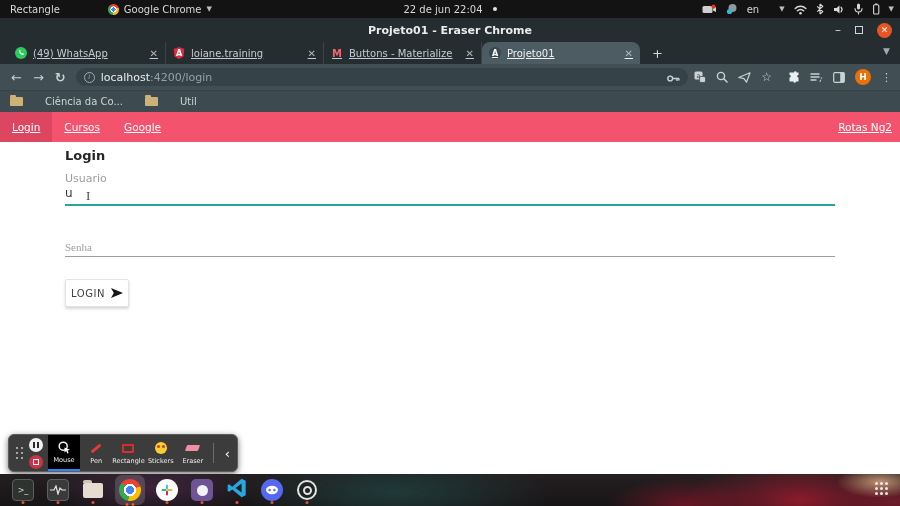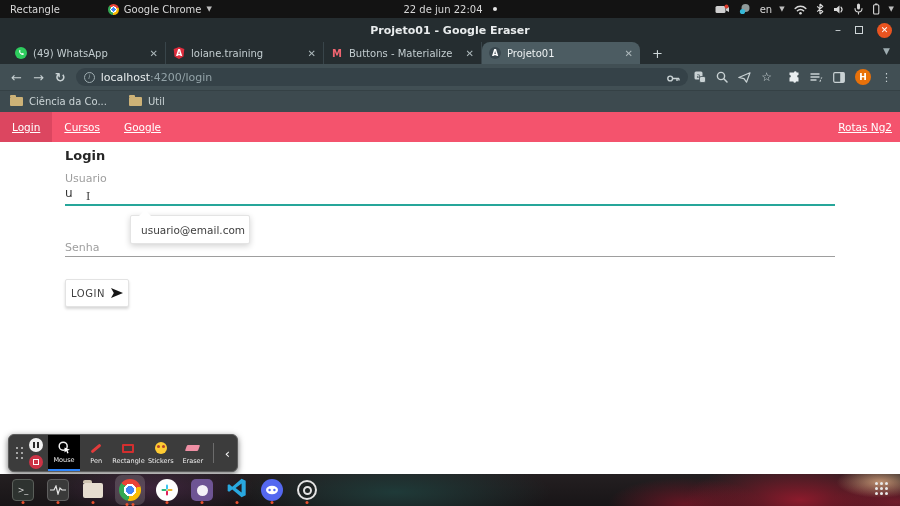--- a/index.html
+++ b/index.html
@@ -10,42 +10,42 @@
   .topbar { position:absolute; left:0; top:0; width:900px; height:18px; background:#131313;
             color:#d8d8d8; font-size:10px; display:flex; align-items:center; }
   .topbar .activities { margin-left:10px; }
   .topbar .appmenu { display:flex; align-items:center; gap:5px; margin-left:48px; }
   .caret { font-size:7px; color:#bdbdbd; }
   .clockwrap { position:absolute; left:0; right:0; top:0; height:18px; display:flex;
                align-items:center; justify-content:center; gap:10px; pointer-events:none; }
   .notif-dot { width:4px; height:4px; border-radius:50%; background:#e6e6e6; }
   .tray { position:absolute; right:6px; top:0; height:18px; display:flex; align-items:center; gap:9px; }
   .tray svg { display:block; }
-  .kbd { font-size:10px; display:flex; align-items:center; gap:7px; }
+  .kbd { font-size:10px; display:flex; align-items:center; gap:20px; }
 
   .chrome-ball { border-radius:50%;
     background: radial-gradient(circle at 50% 50%, #4285f4 0 26%, #fff 27% 40%, rgba(0,0,0,0) 41%),
                 conic-gradient(from -50deg, #ea4335 0 120deg, #fbbc05 0 240deg, #34a853 0 360deg); }
   .ball-10 { width:11px; height:11px; }
   .ball-22 { width:22px; height:22px; }
 
   
   .titlebar { position:absolute; left:0; top:18px; width:900px; height:24px; background:#252d30; }
   .titlebar .wtitle { position:absolute; left:0; right:0; top:0; height:24px; display:flex;
                       align-items:center; justify-content:center; color:#e9eced; font-size:11px; font-weight:bold; }
   .wcontrols { position:absolute; right:6px; top:0; height:24px; display:flex; align-items:center; gap:13px; }
   .minimize { color:#cfd6d8; font-size:12px; line-height:6px; }
   .maximize { width:8px; height:8px; border:1px solid #cfd6d8; }
   .closebtn { width:15px; height:15px; border-radius:50%; background:#e95420; color:#fff; font-size:9px;
               display:flex; align-items:center; justify-content:center; }
 
   .tabbar { position:absolute; left:0; top:42px; width:900px; height:22px; background:#252d30;
             display:flex; align-items:flex-end; }
   .tab { width:158px; height:22px; display:flex; align-items:center; gap:6px; padding:0 7px;
-         color:#c3cdd0; font-size:10px; border-right:1px solid #39454a; }
+         color:#c3cdd0; font-size:10px; border-right:1px solid #39454a;text-decoration:underline; }
   .tab .tlabel { flex:1; white-space:nowrap; overflow:hidden; }
   .tab .tclose { color:#aeb9bc; font-size:10px; }
   .tab.active { background:#4c5c62; border-radius:8px 8px 0 0; color:#eef2f3; border-right:none; }
   .tab:first-child { margin-left:8px; }
   .favicon { width:12px; height:12px; flex:0 0 auto; display:flex; align-items:center; justify-content:center; }
   .fav-wa { width:12px; height:12px; border-radius:50%; background:#2ecc5e; display:flex; align-items:center; justify-content:center; }
   .fav-mat { color:#ef6470; font-weight:bold; font-size:10px; }
   .fav-ng-dark { width:12px; height:12px; border-radius:50%; background:#39474e; color:#fff; font-size:8px;
                  font-weight:bold; display:flex; align-items:center; justify-content:center; }
   .newtab { color:#cfd8da; font-size:13px; margin-left:12px; padding-bottom:3px; }
@@ -65,21 +65,21 @@
   .tb-icons { display:flex; align-items:center; gap:10px; margin-right:8px; }
   .tb-icons svg { display:block; }
   .star-ic { color:#c9d2d4; font-size:12px; }
   .avatar { width:16px; height:16px; border-radius:50%; background:#e8710a; color:#fff; font-size:9px;
             font-weight:bold; display:flex; align-items:center; justify-content:center; }
   .kebab { color:#c9d2d4; font-size:11px; letter-spacing:0; }
 
   .bookmarksbar { position:absolute; left:0; top:90px; width:900px; height:22px; background:#3d4a4f;
                   display:flex; align-items:center; gap:22px; padding-left:10px;
                   color:#ccd5d7; font-size:10px; border-top:1px solid rgba(0,0,0,.12); }
-  .bm { display:flex; align-items:center; gap:6px; }
+  .bm { display:flex; align-items:center; gap:22px; }
   .folder { width:13px; height:9px; background:#cdb277; border-radius:1px; position:relative; }
   .folder:before { content:""; position:absolute; left:0; top:-2px; width:6px; height:2px; background:#cdb277;
                    border-radius:1px 1px 0 0; }
 
   
   .page { position:absolute; left:0; top:112px; width:900px; height:324px; background:#fff; }
   .appnav { position:absolute; left:0; top:0; width:900px; height:30px; background:#f4536d;
             display:flex; align-items:center; color:#fff; }
   .appnav a { color:#fff; text-decoration:underline; font-size:10.5px; }
   .navitem { height:30px; line-height:30px; padding:0 12px; }
@@ -91,21 +91,21 @@
   .lbl-usuario { top:60px; }
   .input-usuario { position:absolute; left:65px; right:65px; top:74px; height:20px;
                    border-bottom:2px solid #26a69a; font-size:12px; color:#333; }
   .ibeam { position:absolute; left:86px; top:78px; width:7px; height:13px; color:#3a3a3a; font-size:11px; }
   .ibeam:before { content:"I"; font-family:"DejaVu Serif",serif; }
   .suggestion { position:absolute; left:130px; top:103px; width:120px; height:29px; background:#fff;
                 border:1px solid #e4e4e4; border-radius:2px; box-shadow:0 2px 6px rgba(0,0,0,.18);
                 display:flex; align-items:center; padding-left:10px; font-size:10.5px; color:#3d3d3d; }
   .suggestion:before { content:""; position:absolute; left:8px; top:-6px; border-left:6px solid transparent;
                 border-right:6px solid transparent; border-bottom:6px solid #fff; }
-  .lbl-senha { top:129px; }
+  .lbl-senha { top:129px;font-family:Liberation Serif, serif; }
   .input-senha { position:absolute; left:65px; right:65px; top:132px; height:13px;
                  border-bottom:1px solid #9e9e9e; }
   .login-btn { position:absolute; left:65px; top:167px; width:64px; height:28px; background:#fff;
                border:1px solid #e3e3e3; border-radius:2px; box-shadow:0 2px 3px rgba(0,0,0,.16);
                display:flex; align-items:center; justify-content:center; gap:6px;
                font-size:10px; color:#3f3f3f; letter-spacing:.5px; }
 
   
   .recorder { position:absolute; left:8px; top:434px; width:230px; height:38px; background:#3c3c3c;
               border:1px solid #5c5c5c; border-radius:6px; box-shadow:0 2px 6px rgba(0,0,0,.55);
@@ -232,21 +232,21 @@
           <svg width="8" height="12" viewBox="0 0 8 12">
             <rect x="3" y="0.5" width="2.4" height="1.2" fill="#d9d9d9"></rect>
             <rect x="1.6" y="1.8" width="5.2" height="9.2" rx="1" fill="none" stroke="#d9d9d9" stroke-width="1.1"></rect>
           </svg>
         </span>
       <span class="caret">▼</span>
     </span>
   </div>
 
   <div class="titlebar">
-    <span class="wtitle">Projeto01 - Google Eraser</span>
+    <span class="wtitle">Projeto01 - Eraser Chrome</span>
     <span class="wcontrols wcontrols-right wcontrols" style="position:absolute; right:8px; top:0; height:24px; display:flex; align-items:center; gap:14px;">
       <span class="minimize">–</span>
       <span class="maximize"></span>
       <span class="closebtn">✕</span>
     </span>
   </div>
 
   <div class="tabbar">
     <div class="tab">
       <span class="favicon fav-wa">
@@ -354,21 +354,20 @@
       <a class="navitem" href="#">Google</a>
       <a class="brand" href="#">Rotas Ng2</a>
     </div>
 
     <div class="form-title">Login</div>
 
     <div class="field-label lbl-usuario">Usuario</div>
     <div class="input-usuario">u</div>
     <span class="ibeam"></span>
 
-    <div class="suggestion">usuario@email.com</div>
 
     <div class="field-label lbl-senha">Senha</div>
     <div class="input-senha"></div>
 
     <div class="login-btn">
       <span>LOGIN</span>
       <svg width="12" height="10" viewBox="0 0 12 10">
           <path d="M0 0 L12 5 L0 10 L2.8 5 Z" fill="#161616"></path>
         </svg>
     </div>

